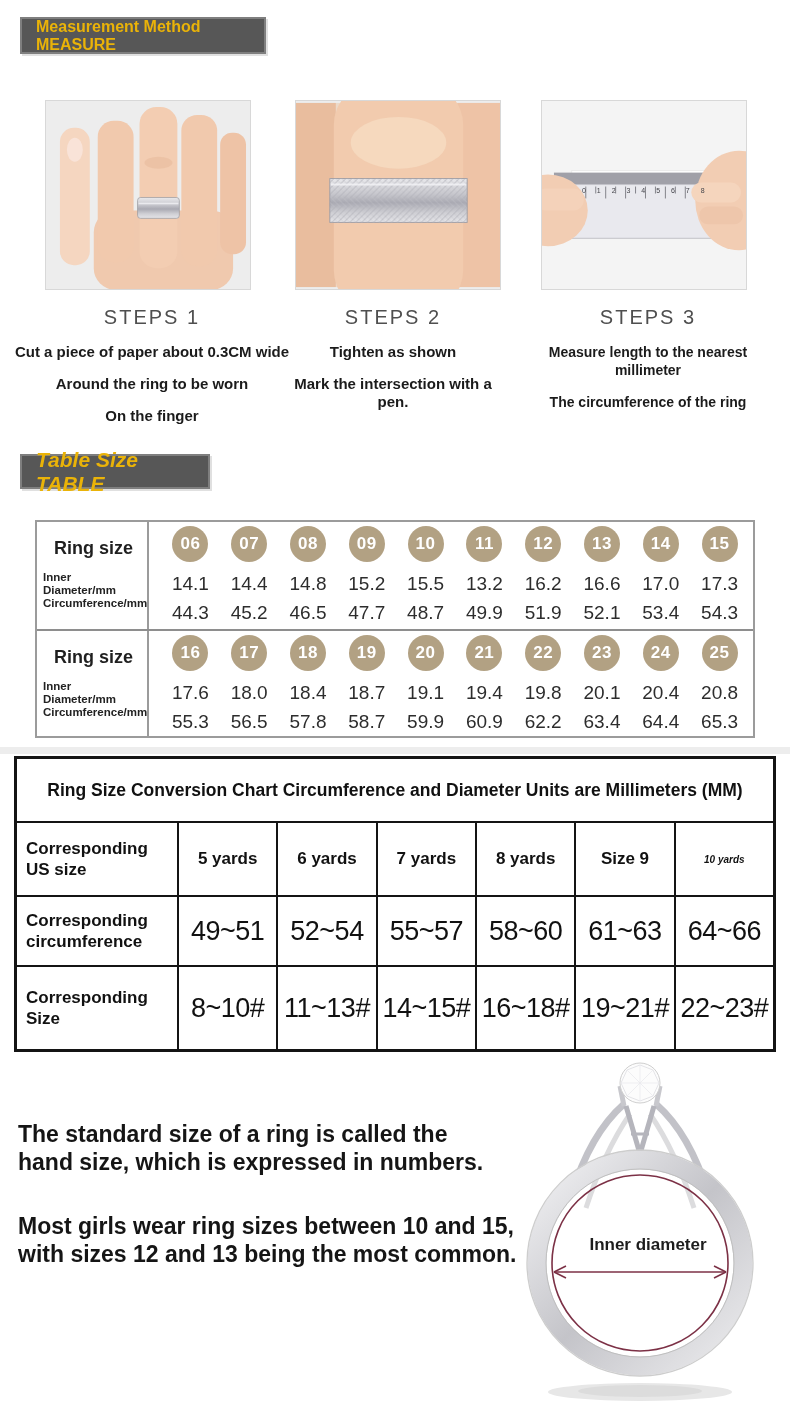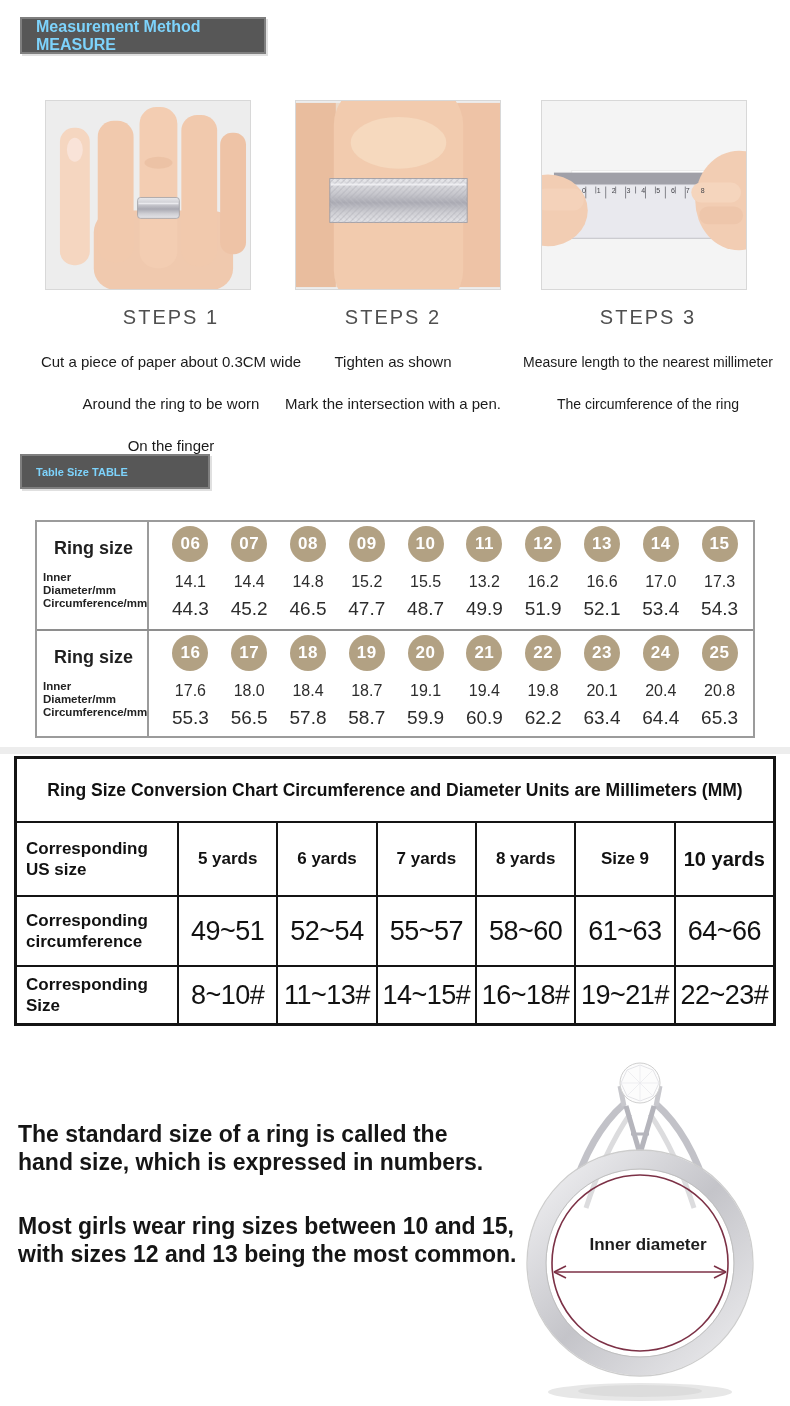--- a/index.html
+++ b/index.html
@@ -5,77 +5,77 @@
   * { margin:0; padding:0; box-sizing:border-box; }
   html,body { background:#fff; }
   .stage {
     position:relative; width:790px; height:1406px; background:#ffffff;
     font-family:"Liberation Sans", sans-serif; overflow:hidden;
     --badge-bg:#575757; --badge-border:#7f7f7f; --size-badge:#b2a183; --maroon:#7c3146;
   }
   
   .badge {
     position:absolute; background:var(--badge-bg); border:2px solid var(--badge-border);
-    color:#7dd3fc; font-weight:bold; display:flex; align-items:center; padding:0 14px;
+    color:#eab308; font-weight:bold; display:flex; align-items:center; padding:0 14px;
     box-shadow:2px 2px 0 rgba(0,0,0,0.12);
   }
   .badge-measure { left:20px; top:17px; width:246px; height:37px; font-size:16px; }
-  .badge-table   { left:20px; top:454px; width:190px; height:35px; font-size:11px; }
+  .badge-table   { left:20px; top:454px; width:190px; height:35px; font-size:21px;font-style:italic; }
   
   .photo {
     position:absolute; top:100px; width:206px; height:190px;
     border:1px solid #d8d8d8; background:#ededed; overflow:hidden;
   }
   .photo svg { display:block; width:100%; height:100%; }
   .photo-1 { left:45px; } .photo-2 { left:295px; } .photo-3 { left:541px; background:#f4f4f4; }
   .ruler-numbers {
     position:absolute; left:40px; top:86px; width:150px;
     font-size:7px; color:#44444a; word-spacing:8px; letter-spacing:0.5px;
   }
   
   .step-cap { position:absolute; top:305px; text-align:center; }
-  .cap-1 { left:26px;  width:290px; }
+  .cap-1 { left:7px;  width:290px; }
   .cap-2 { left:278px; width:230px; }
   .cap-3 { left:515px; width:266px; }
   .step-title { font-size:20px; color:#4f4f4f; letter-spacing:2px; font-weight:500; line-height:24px; }
-  .step-line  { font-size:15px; font-weight:normal; color:#1b1b1b; line-height:18px; margin-top:24px; }
+  .step-line  { font-size:15px; font-weight:bold; color:#1b1b1b; line-height:18px; margin-top:14px; }
   .cap-3 .step-line { font-size:14px; }
   
   .size-table {
     position:absolute; left:35px; top:520px; width:720px; height:218px;
     border:2px solid #9b9b9b; background:#fff;
   }
   .size-row { display:flex; height:107px; }
   .size-row + .size-row { border-top:2px solid #8e8e8e; }
   .size-row-label { width:112px; border-right:2px solid #9b9b9b; padding:16px 3px 0 6px; }
   .row-label-title { font-size:18px; font-weight:bold; color:#1f1f1f; text-align:center; }
   .row-sublabels { margin-top:12px; font-size:11.5px; font-weight:bold; color:#222; line-height:13px; }
   .size-cols { flex:1; display:flex; padding:0 4px 0 12px; }
   .size-col { flex:1; display:flex; flex-direction:column; align-items:center; padding-top:4px; }
   .size-badge {
     width:36px; height:36px; border-radius:50%; background:var(--size-badge);
     color:#fff; font-size:17px; font-weight:bold; display:flex; align-items:center;
     justify-content:center; letter-spacing:0.5px;
   }
-  .size-diameter      { margin-top:11px; font-size:16px; color:#2d2d2d; }
+  .size-diameter      { margin-top:11px; font-size:19px; color:#2d2d2d; }
   .size-circumference { margin-top:7px;  font-size:19px; color:#2d2d2d; }
   .soft-strip { position:absolute; left:0; top:747px; width:790px; height:7px; background:#ededed; }
   
   .conv-table { position:absolute; left:14px; top:756px; width:762px; border:3px solid #141414; background:#fff; }
   .conv-title {
     height:62px; display:flex; align-items:center; justify-content:center; text-align:center;
     font-size:17.5px; font-weight:bold; color:#111; padding:0 12px;
   }
   .conv-row { display:flex; border-top:2.5px solid #141414; }
   .conv-label { width:160px; padding:8px 4px 8px 9px; font-size:17px; font-weight:bold; color:#111; display:flex; align-items:center; line-height:21px; }
   .conv-cells { flex:1; display:flex; }
   .conv-cell { flex:1; border-left:2.5px solid #141414; display:flex; align-items:center; justify-content:center; color:#111; }
-  .r-head { height:74px; } .r-circ { height:70px; } .r-size { height:58px; }
+  .r-head { height:74px; } .r-circ { height:70px; } .r-size { height:84px; }
   .r-head .conv-cell { font-size:17px; font-weight:bold; }
-  .r-head .conv-cell:last-child { font-size:20px; }
+  .r-head .conv-cell:last-child { font-size:10px;font-style:italic; }
   .r-circ .conv-cell, .r-size .conv-cell { font-size:27px; font-weight:500; letter-spacing:-0.5px; }
   
   .note { position:absolute; left:18px; width:516px; font-size:23px; font-weight:bold; color:#151515; }
   .note-line { line-height:28px; }
   .note-1 { top:1120px; } .note-2 { top:1212px; } .note-3 { top:1300px; }
   
   .ring-diagram { position:absolute; left:516px; top:1050px; width:264px; height:356px; }
   .ring-diagram svg { display:block; width:100%; height:100%; }
   .ring-label {
     position:absolute; left:0; right:0; top:185px; text-align:center;

